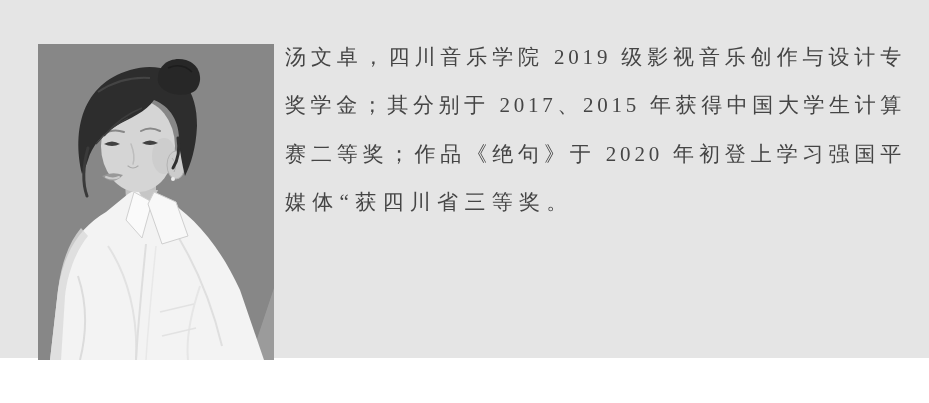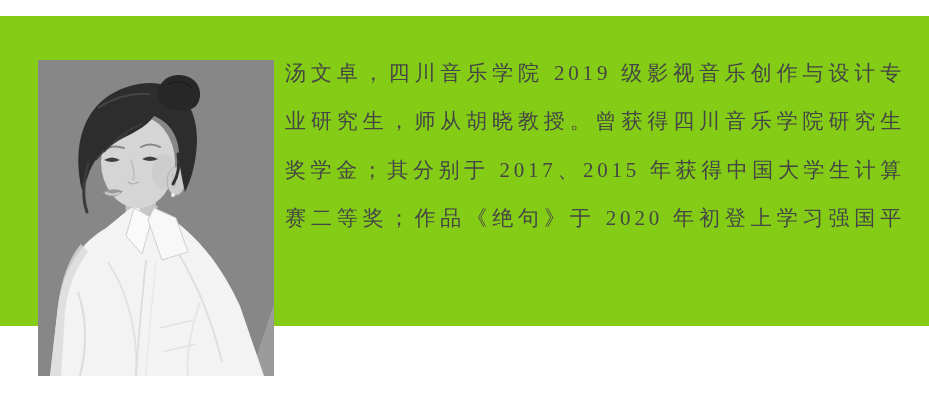--- a/index.html
+++ b/index.html
@@ -4,23 +4,22 @@
 <style>
   * { margin: 0; padding: 0; box-sizing: border-box; }
   html, body {
     width: 929px; height: 403px;
     background: #ffffff;
     font-family: "Liberation Serif", "DejaVu Serif", serif;
     overflow: hidden;
   }
   .stage {
     position: relative;
-    width: 929px; height: 310px;
-    background: #84cc16;
-    margin-top: 16px;
+    width: 929px; height: 358px;
+    background: #e5e5e5;
   }
   .photo {
     position: absolute;
     left: 38px; top: 44px;
     width: 236px; height: 316px;
     overflow: hidden;
   }
   .photo svg { display: block; width: 100%; height: 100%; }
   .bio {
     position: absolute;
@@ -103,18 +102,18 @@
         <path d="M140,94 C142,106 140,116 135,124" stroke="#303030" stroke-width="3" fill="none" stroke-linecap="round"></path>
         <path d="M66,92 C76,80 88,70 104,64" stroke="#3d3d3d" stroke-width="1.5" fill="none"></path>
         <path d="M58,100 C68,88 78,80 90,74" stroke="#3d3d3d" stroke-width="1.2" fill="none"></path>
         <path d="M60,48 Q84,32 112,34" stroke="#4a4a4a" stroke-width="2" fill="none" opacity="0.8"></path>
       </g>
     </svg>
   </div>
 
   <div class="bio">
     <div class="bio-line">汤文卓，四川音乐学院 2019 级影视音乐创作与设计专</div>
-    <div class="bio-line">业研究生，师从胡晓教授。曾获得四川音乐学院研究生</div>
     <div class="bio-line">奖学金；其分别于 2017、2015 年获得中国大学生计算</div>
     <div class="bio-line">赛二等奖；作品《绝句》于 2020 年初登上学习强国平</div>
+    <div class="bio-line last">媒体“获四川省三等奖。</div>
   </div>
 
 </div>
 
 </body></html>

